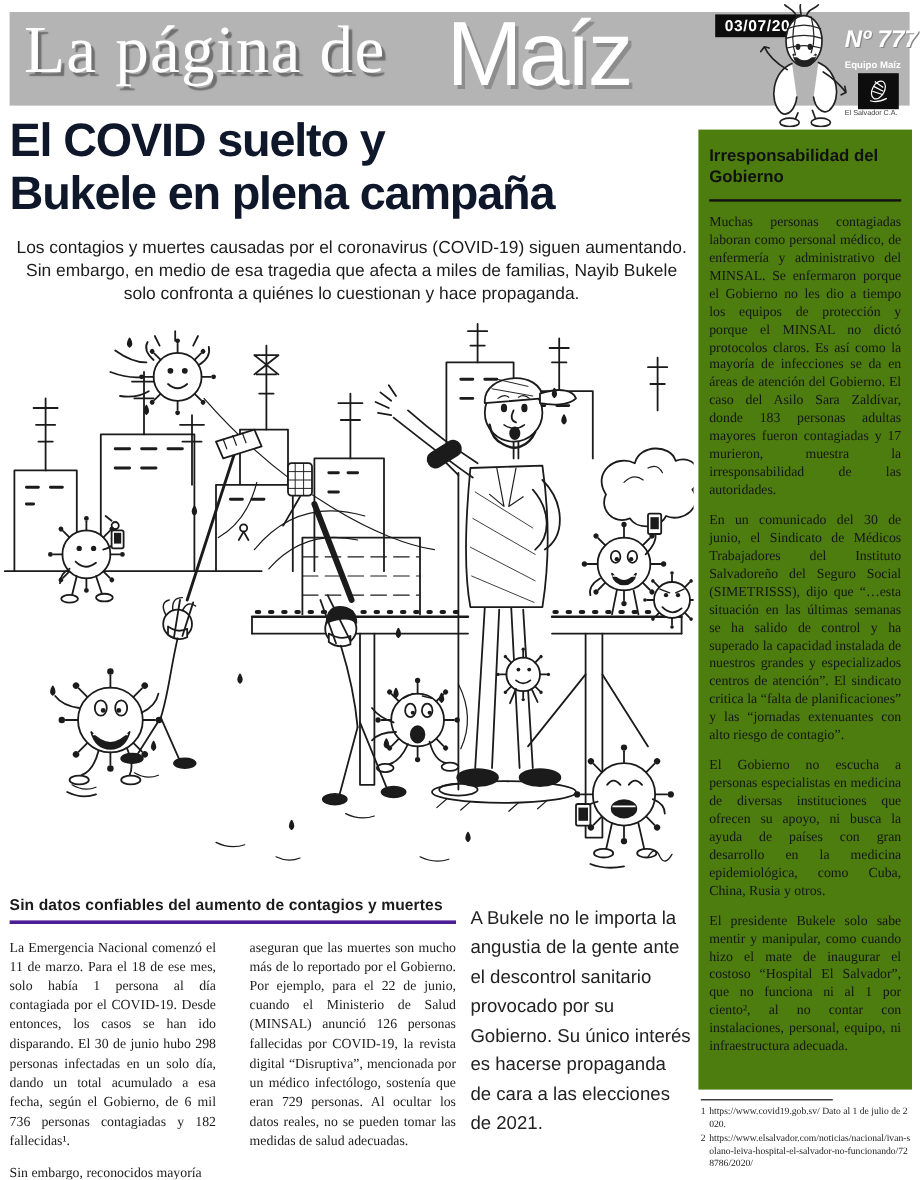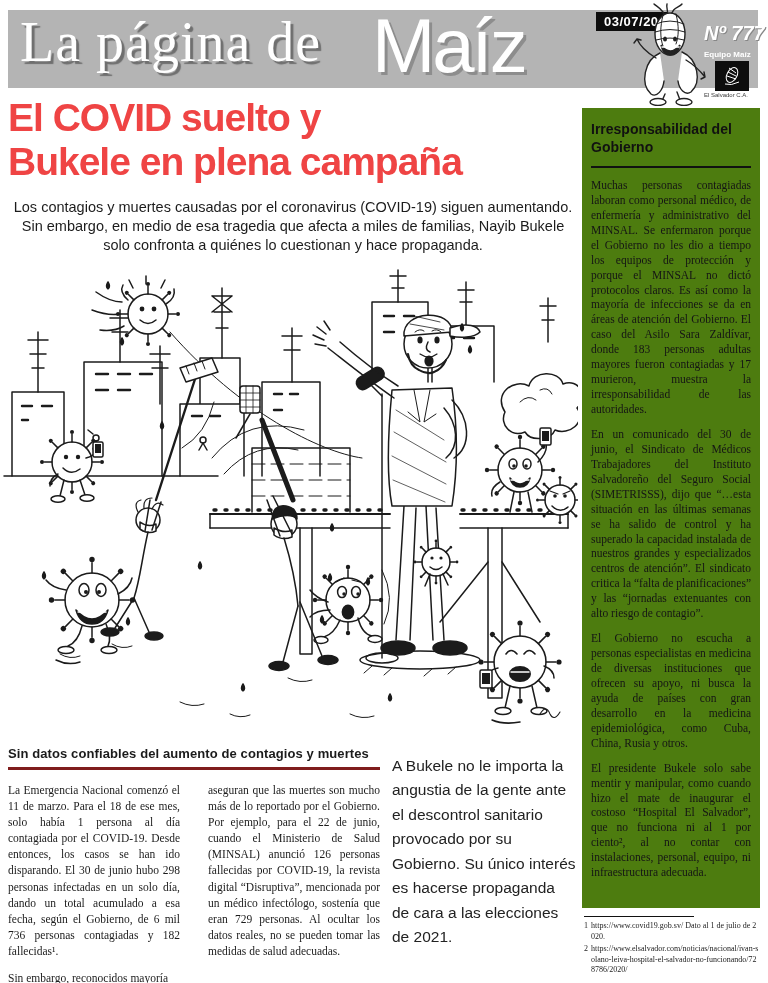--- a/index.html
+++ b/index.html
@@ -18,30 +18,30 @@
   .issue-number{color:#fff;font-weight:bold;font-style:italic;font-size:20px;
         text-shadow:1px 1px 0 #878787;white-space:nowrap;}
   .team-label{color:#fff;font-size:8px;font-weight:bold;margin-top:5px;white-space:nowrap;}
   .logo-square{width:34px;height:30px;background:#0d0d0d;margin:2px auto 0;
         display:flex;align-items:center;justify-content:center;}
   .logo-caption{color:#3a3a3a;font-size:6px;margin-top:1px;white-space:nowrap;}
   .mascot{position:absolute;left:626px;top:2px;}
 
   
   .headline{position:absolute;left:8px;top:96px;margin:0;font-size:39px;font-weight:bold;
-        line-height:1.13;letter-spacing:-1px;color:#ef4444;}
+        line-height:1.13;letter-spacing:-1px;color:#0f172a;}
   .intro{position:absolute;left:10px;top:198px;width:566px;margin:0;font-size:14.5px;
         line-height:1.32;color:#1c1c1c;text-align:center;}
 
   
   .cartoon{position:absolute;left:0;top:262px;width:578px;height:472px;margin:0;}
 
   
   .section-heading{position:absolute;left:8px;top:746px;width:372px;margin:0;font-size:13px;
-        font-weight:bold;padding-bottom:6px;border-bottom:3px solid #7f1d1d;letter-spacing:.1px;}
+        font-weight:bold;padding-bottom:6px;border-bottom:3px solid #4c1d95;letter-spacing:.1px;}
   .columns{position:absolute;left:8px;top:782px;width:372px;display:flex;gap:28px;
         font-family:"Liberation Serif",serif;font-size:11.5px;line-height:1.4;text-align:justify;}
   .col{width:178px;}
   .col p{margin:0 0 11px;}
 
   .pull-quote{position:absolute;left:392px;top:754px;width:184px;margin:0;
         font-size:15.5px;line-height:1.58;color:#222;}
 
   
   .sidebar{position:absolute;left:582px;top:108px;width:178px;height:800px;background:#4d7c0f;

